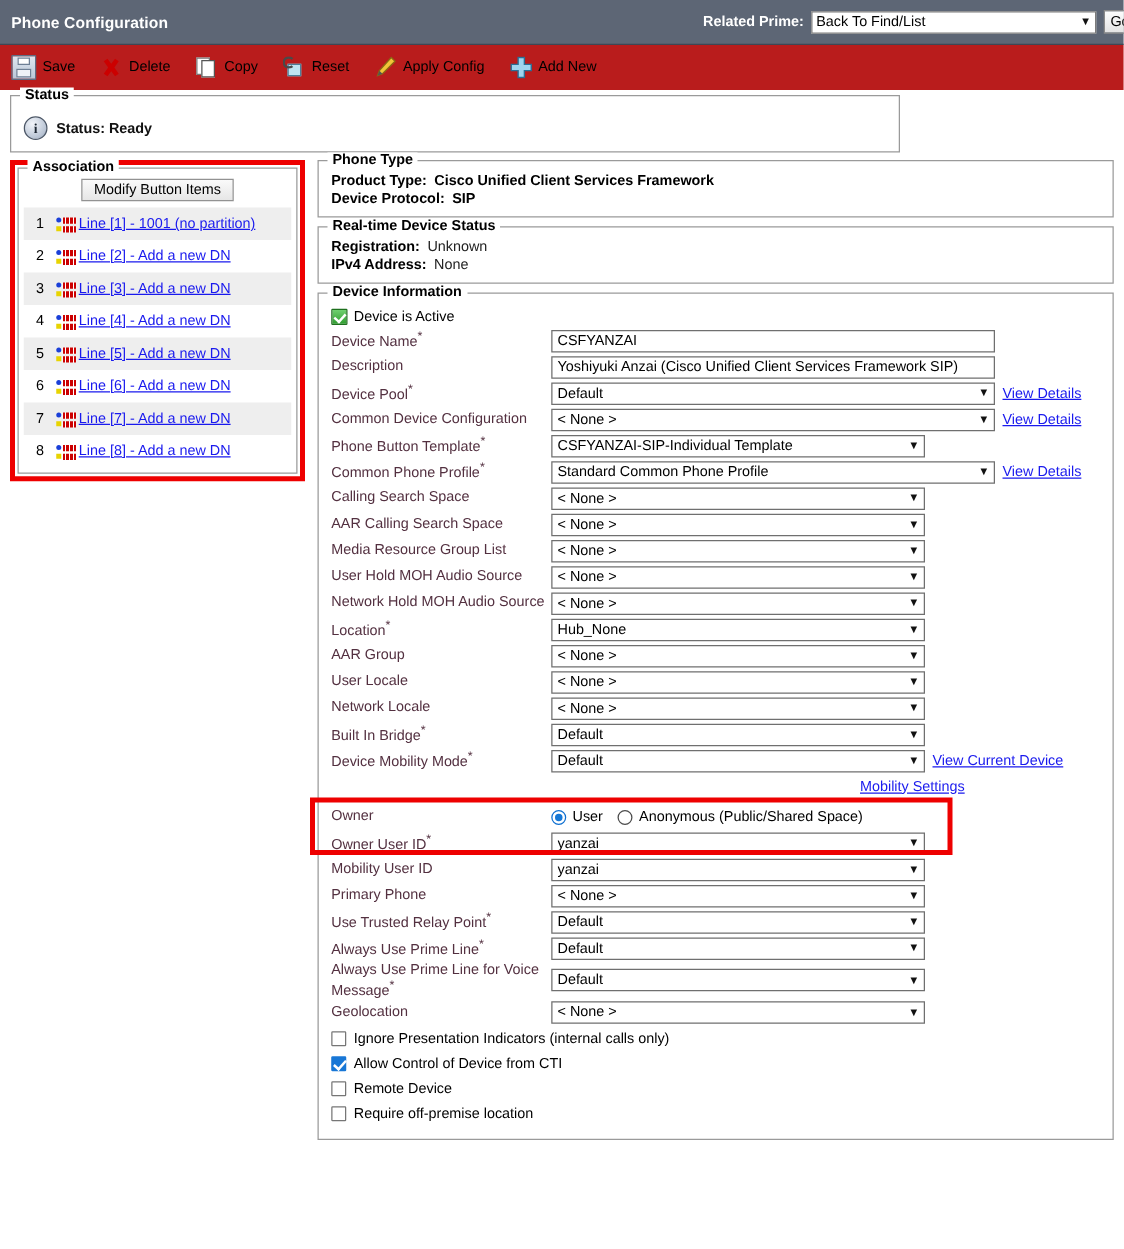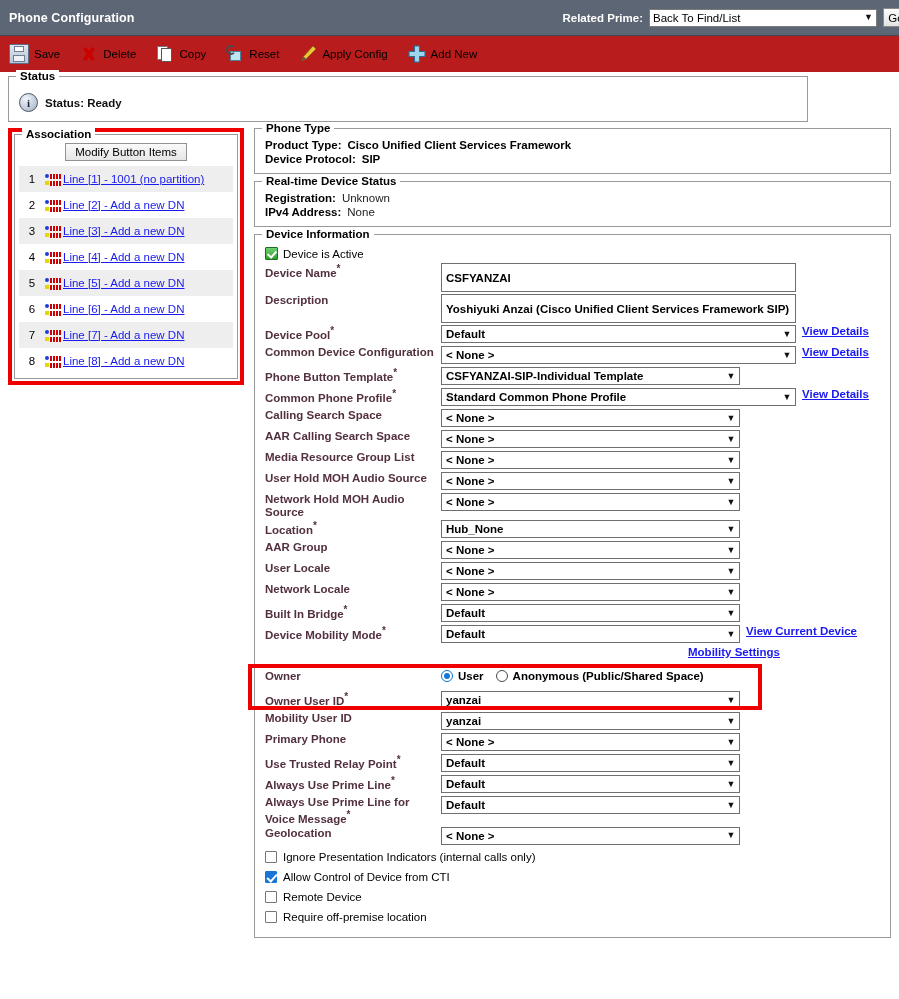--- a/index.html
+++ b/index.html
@@ -76,21 +76,21 @@
     box-sizing:border-box;
   }
   .fs > .legend{
     position:absolute;top:-7px;left:7px;background:#fff;
     padding:0 4px;font-weight:bold;font-size:11.5px;color:#000;
     white-space:nowrap;
   }
 
   
   .status-wrap{padding:4px 8px 0 8px;box-sizing:border-box;}
-  .status-box{height:46px;width:800px;}
+  .status-box{height:46px;width:712px;}
   .status-row{display:flex;align-items:center;gap:7px;padding:16px 0 0 10px;}
   .info-ico{
     width:17px;height:17px;border-radius:50%;
     background:radial-gradient(circle at 35% 30%,#f2f5fa,#b9c4d4 70%,#8e9aab);
     border:1px solid #4b5666;color:#1d2733;font-weight:bold;font-size:11px;
     display:flex;align-items:center;justify-content:center;
     font-family:"Liberation Serif",serif;
   }
   .status-text{font-size:11.5px;color:#111;font-weight:bold;}
 
@@ -139,29 +139,29 @@
     width:13px;height:13px;flex:0 0 auto;box-sizing:border-box;
     background:linear-gradient(#6fd06f,#2f9e2f);border:1px solid #1d6f1d;
     position:relative;border-radius:1px;
   }
   .grn:after{
     content:"";position:absolute;left:3px;top:1px;width:4px;height:7px;
     border:solid #fff;border-width:0 2px 2px 0;transform:rotate(42deg);
   }
   .chk-lbl{font-size:11.5px;color:#000;}
 
-  .frow{display:flex;align-items:flex-start;min-height:19px;padding:1px 0 1px 10px;font-weight:bold;}
+  .frow{display:flex;align-items:center;min-height:19px;padding:1px 0 1px 10px;}
   .flabel{
     width:176px;flex:0 0 auto;font-size:11.5px;color:#533040;
     line-height:12.5px;padding-right:4px;box-sizing:border-box;
   }
   .flabel .req{color:#533040;font-size:10px;vertical-align:super;}
   .fctl{flex:0 0 auto;position:relative;}
   .inp{
-    height:29px;border:1px solid #6f6f6f;background:#fff;box-sizing:border-box;
+    height:18px;border:1px solid #6f6f6f;background:#fff;box-sizing:border-box;
     font-size:11.5px;display:flex;align-items:center;padding-left:4px;color:#000;
     font-family:"Liberation Sans",sans-serif;
   }
   .sel{
     height:18px;border:1px solid #6f6f6f;background:#fff;box-sizing:border-box;
     font-size:11.5px;display:flex;align-items:center;color:#000;
     font-family:"Liberation Sans",sans-serif;padding-left:4px;
   }
   .sel .t{flex:1;white-space:nowrap;overflow:hidden;}
   .sel .a{width:16px;text-align:center;font-size:9px;color:#111;line-height:1;}

